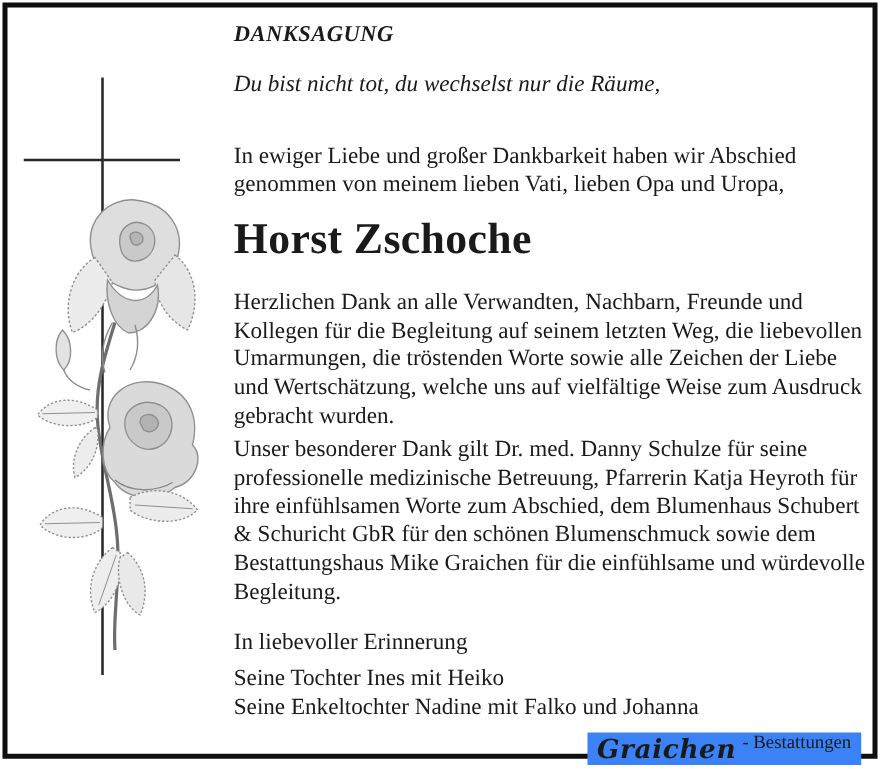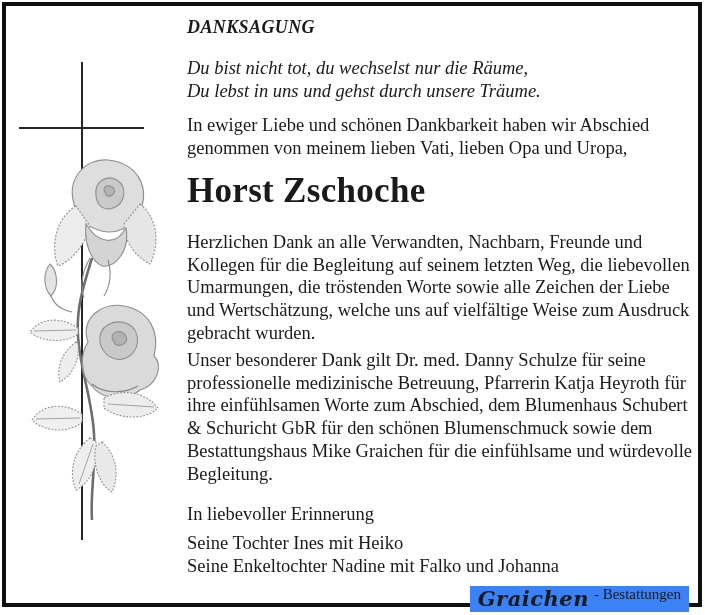--- a/index.html
+++ b/index.html
@@ -180,24 +180,23 @@
   </svg>
 
   <div class="place-date">
   </div>
 
   <div class="content">
     <div class="heading">DANKSAGUNG</div>
 
     <div class="epigraph">
       <div>Du bist nicht tot, du wechselst nur die Räume,</div>
-      <div>Du lebst in uns und gehst durch unsere Träume.</div>
     </div>
 
-    <div class="intro">In ewiger Liebe und schönen Dankbarkeit haben wir Abschied genommen von meinem lieben Vati, lieben Opa und Uropa,</div>
+    <div class="intro">In ewiger Liebe und großer Dankbarkeit haben wir Abschied genommen von meinem lieben Vati, lieben Opa und Uropa,</div>
 
     <div class="deceased-name">Horst Zschoche</div>
 
     <div class="para-thanks">Herzlichen Dank an alle Verwandten, Nachbarn, Freunde und Kollegen für die Begleitung auf seinem letzten Weg, die liebevollen Umarmungen, die tröstenden Worte sowie alle Zeichen der Liebe und Wertschätzung, welche uns auf vielfältige Weise zum Ausdruck gebracht wurden.</div>
 
     <div class="para-special">Unser besonderer Dank gilt Dr. med. Danny Schulze für seine professionelle medizinische Betreuung, Pfarrerin Katja Heyroth für ihre einfühlsamen Worte zum Abschied, dem Blumenhaus Schubert &amp; Schuricht GbR für den schönen Blumenschmuck sowie dem Bestattungshaus Mike Graichen für die einfühlsame und würdevolle Begleitung.</div>
 
     <div class="remembrance">In liebevoller Erinnerung</div>
 
     <div class="mourners">

